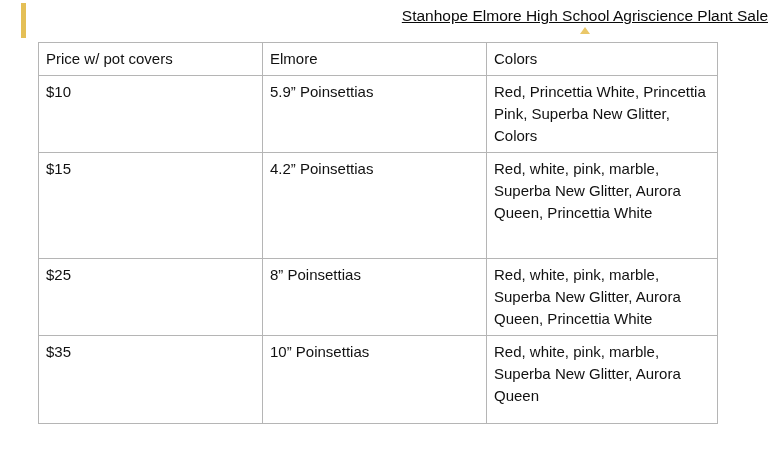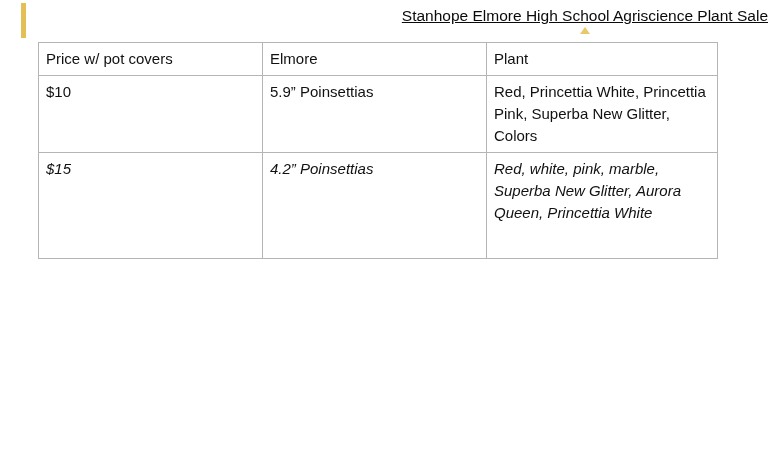--- a/index.html
+++ b/index.html
@@ -56,21 +56,21 @@
     text-align: left;
     font-weight: 400;
     font-size: 15px;
     line-height: 22px;
     padding: 5px 8px 5px 7px;
     color: #111111;
     word-wrap: break-word;
   }
   tr.hdr-row   { height: 31px; }
   tr.row-0     { height: 73px; margin-left: 28px; }
-  tr.row-1     { height: 106px; font-style: italic; }
+  tr.row-1     { height: 106px; }
   tr.row-2     { height: 76px; }
   tr.row-3     { height: 88px; }
 </style>
 </head>
 <body>
 
 <div class="page">
 
   <div class="revision-bar"></div>
 
@@ -81,28 +81,38 @@
   <table class="plant-table">
     <colgroup>
         <col class="c1">
         <col class="c2">
         <col class="c3">
       </colgroup>
     <tbody>
       <tr class="hdr-row">
         <th>Price w/ pot covers</th>
         <th>Elmore</th>
-        <th>Plant</th>
+        <th>Colors</th>
       </tr>
       <tr class="row-0">
         <td>$10</td>
         <td>5.9” Poinsettias</td>
         <td>Red, Princettia White, Princettia Pink, Superba New Glitter, Colors</td>
       </tr>
       <tr class="row-1">
         <td>$15</td>
         <td>4.2” Poinsettias</td>
         <td>Red, white, pink, marble, Superba New Glitter, Aurora Queen, Princettia White</td>
       </tr>
+      <tr class="row-2">
+        <td>$25</td>
+        <td>8” Poinsettias</td>
+        <td>Red, white, pink, marble, Superba New Glitter, Aurora Queen, Princettia White</td>
+      </tr>
+      <tr class="row-3">
+        <td>$35</td>
+        <td>10” Poinsettias</td>
+        <td>Red, white, pink, marble, Superba New Glitter, Aurora Queen</td>
+      </tr>
     </tbody>
   </table>
 
 </div>
 
 </body></html>

